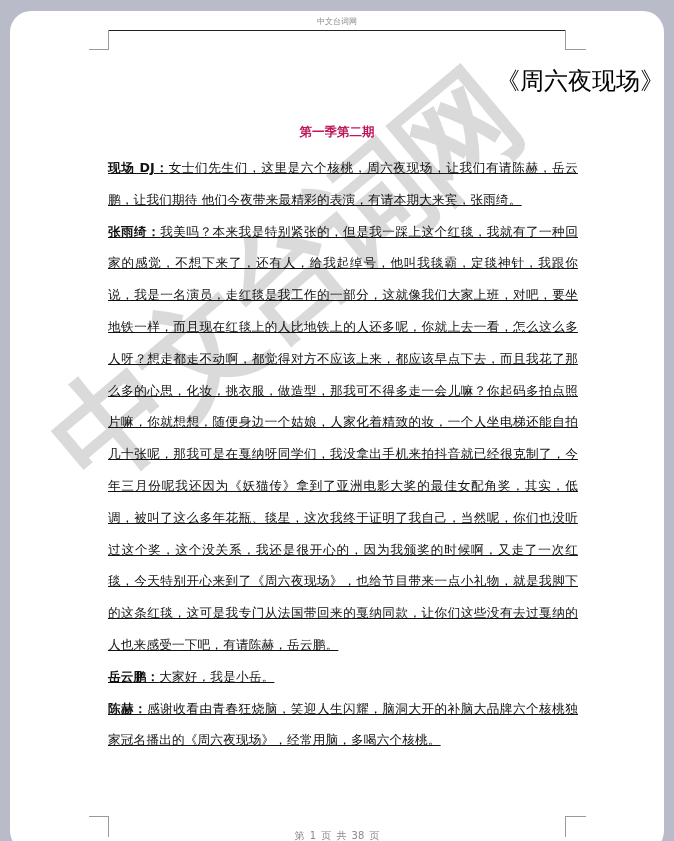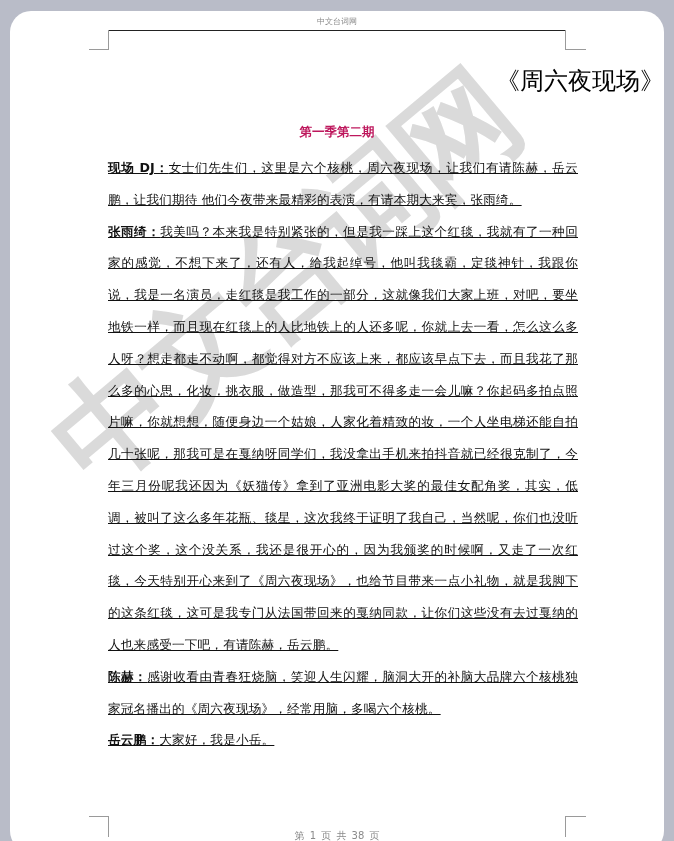--- a/index.html
+++ b/index.html
@@ -76,21 +76,21 @@
   <div class="subtitle">第一季第二期</div>
 
   <div class="body">
     <p class="para">
       <span class="speaker">现场 DJ：</span><span>女士们先生们，这里是六个核桃，周六夜现场，让我们有请陈赫，岳云鹏，让我们期待 他们今夜带来最精彩的表演，有请本期大来宾，张雨绮。</span>
     </p>
     <p class="para">
       <span class="speaker">张雨绮：</span><span>我美吗？本来我是特别紧张的，但是我一踩上这个红毯，我就有了一种回家的感觉，不想下来了，还有人，给我起绰号，他叫我毯霸，定毯神针，我跟你说，我是一名演员，走红毯是我工作的一部分，这就像我们大家上班，对吧，要坐地铁一样，而且现在红毯上的人比地铁上的人还多呢，你就上去一看，怎么这么多人呀？想走都走不动啊，都觉得对方不应该上来，都应该早点下去，而且我花了那么多的心思，化妆，挑衣服，做造型，那我可不得多走一会儿嘛？你起码多拍点照片嘛，你就想想，随便身边一个姑娘，人家化着精致的妆，一个人坐电梯还能自拍几十张呢，那我可是在戛纳呀同学们，我没拿出手机来拍抖音就已经很克制了，今年三月份呢我还因为《妖猫传》拿到了亚洲电影大奖的最佳女配角奖，其实，低调，被叫了这么多年花瓶、毯星，这次我终于证明了我自己，当然呢，你们也没听过这个奖，这个没关系，我还是很开心的，因为我颁奖的时候啊，又走了一次红毯，今天特别开心来到了《周六夜现场》，也给节目带来一点小礼物，就是我脚下的这条红毯，这可是我专门从法国带回来的戛纳同款，让你们这些没有去过戛纳的人也来感受一下吧，有请陈赫，岳云鹏。</span>
     </p>
     <p class="para">
-      <span class="speaker">陈赫：</span><span>感谢收看由青春狂烧脑，笑迎人生闪耀，脑洞大开的补脑大品牌六个核桃独家冠名播出的《周六夜现场》，经常用脑，多喝六个核桃。</span>
+      <span class="speaker">岳云鹏：</span><span>大家好，我是小岳。</span>
     </p>
     <p class="para">
-      <span class="speaker">岳云鹏：</span><span>大家好，我是小岳。</span>
+      <span class="speaker">陈赫：</span><span>感谢收看由青春狂烧脑，笑迎人生闪耀，脑洞大开的补脑大品牌六个核桃独家冠名播出的《周六夜现场》，经常用脑，多喝六个核桃。</span>
     </p>
   </div>
 
   <div class="footer">第 1 页 共 38 页</div>
 </div>
 
 </body></html>

